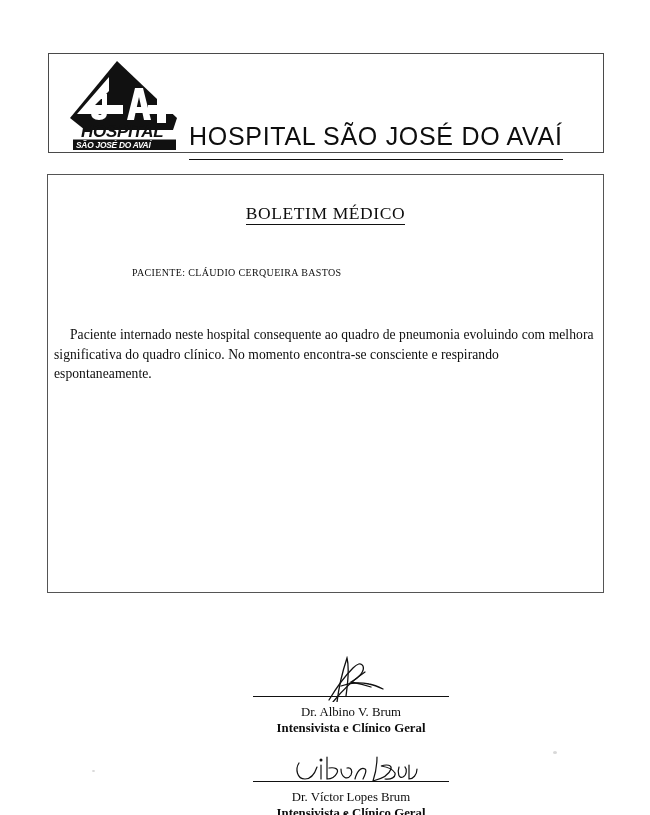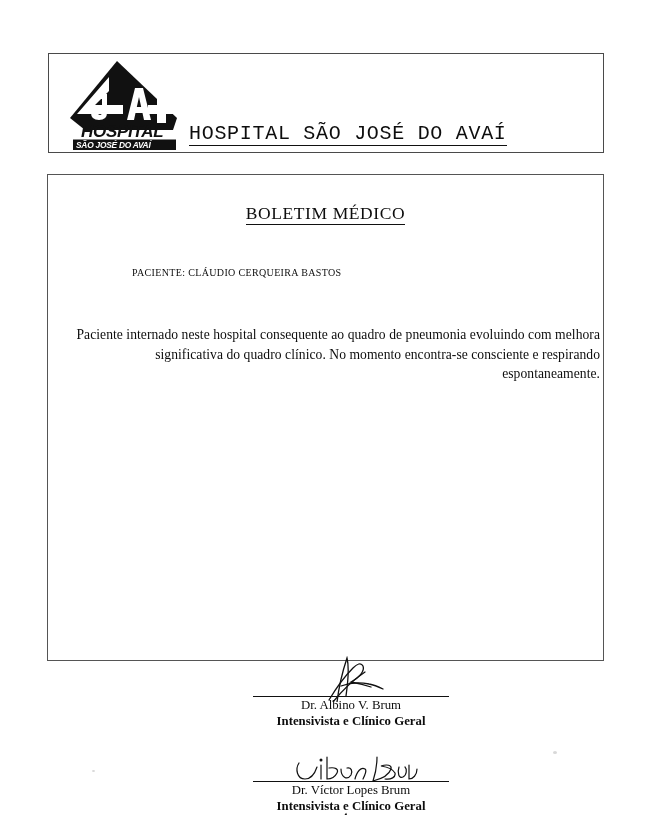--- a/index.html
+++ b/index.html
@@ -54,35 +54,35 @@
     left: 16px;
     top: 4px;
     width: 118px;
     height: 92px;
   }
 
   .hospital-name {
     position: absolute;
     left: 140px;
     top: 68px;
-    font-size: 20px;
+    font-size: 25px;
     letter-spacing: 0.7px;
     white-space: nowrap;
     border-bottom: 1.4px solid #111;
-    padding-bottom: 0;
-    font-family: Liberation Mono, monospace;
+    padding-bottom: 8px;
+    font-family: Liberation Sans, sans-serif;
   }
 
   
   .doc-box {
     position: absolute;
     left: 47px;
     top: 174px;
     width: 557px;
-    height: 487px;
+    height: 419px;
     border: 1px solid #555;
     background: #ffffff;
     box-sizing: border-box;
   }
   .doc-box::after {
     content: "";
     position: absolute;
     left: 6px;
     top: 6px;
     width: 557px;
@@ -117,21 +117,21 @@
   }
 
   .body-text {
     position: absolute;
     left: 6px;
     top: 150px;
     width: 546px;
     font-size: 13.6px;
     line-height: 19.5px;
     text-indent: 16px;
-    text-align: right;
+    text-align: left;
     letter-spacing: 0.05px;
   }
 
   .date-line {
     position: absolute;
     left: 254px;
     top: 263px;
     font-size: 14.2px;
     white-space: nowrap;
   }
@@ -151,21 +151,21 @@
     transform: translateX(-50%);
     bottom: -6px;
   }
   .sig-rule {
     border-top: 1.1px solid #111;
     height: 0;
   }
   .sig-name {
     font-size: 12.8px;
     line-height: 15.5px;
-    margin-top: 1px;
+    margin-top: 8px;
     white-space: nowrap;
   }
   .sig-role {
     font-size: 12.8px;
     line-height: 15.5px;
     white-space: nowrap;
     font-weight: bold;
   }
 
   .sig-1 { left: 205px; top: 487px; width: 196px; }

